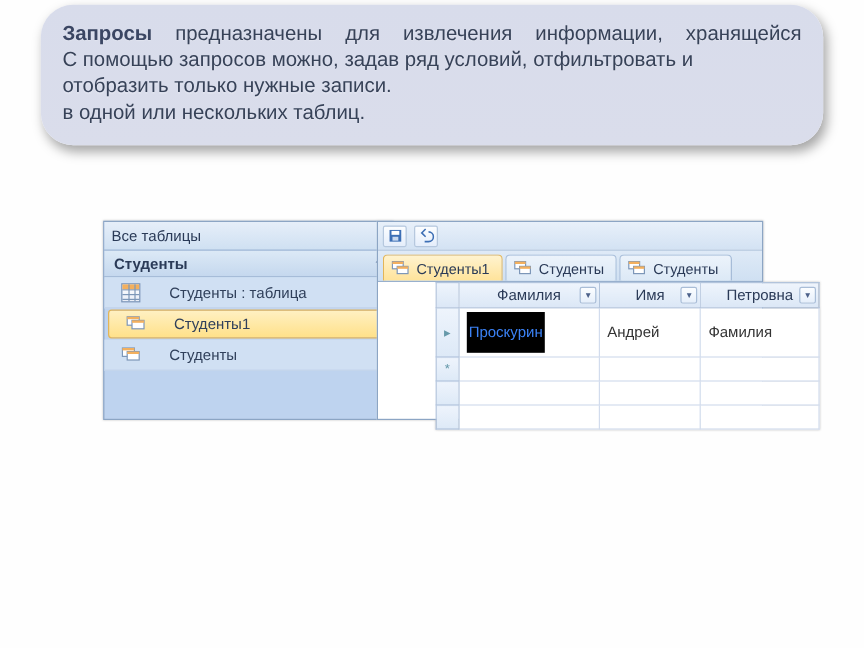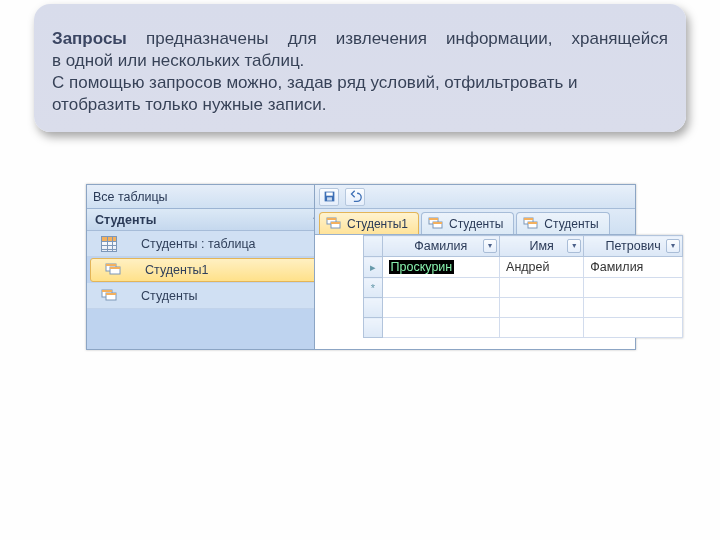--- a/index.html
+++ b/index.html
@@ -11,22 +11,22 @@
     font-family: "Segoe UI", Tahoma, sans-serif;
     overflow: hidden;
     position: relative;
   }
 
   .info-box {
     position: absolute;
     left: 34px;
     top: 4px;
     width: 652px;
-    border-radius: 16px;
-    padding: 24px 18px 16px 18px;
+    border-radius: 27px;
+    padding: 13px 18px 16px 18px;
     background: linear-gradient(#d8dceb, #daddeb);
     color: #374258;
     font-size: 17px;
     line-height: 1.3;
     box-shadow: 3px 5px 10px rgba(0,0,0,.35);
     text-shadow: 0 1px 1px rgba(255,255,255,.25);
   }
   .info-box .just { text-align: justify; text-align-last: justify; }
   .info-box b { color: #3b4663; font-weight: 700; }
 
@@ -168,34 +168,34 @@
     background:#fff;
   }
   .grid td.rowhdr {
     width:18px;
     background:linear-gradient(#eef4fc,#dde9f7);
     border:1px solid #b2c4dc;
     text-align:center; color:#69A; font-size:11px;
   }
   .cell-sel {
     display:inline-block;
-    background:#000; color:#86efac;
-    padding:0 2px;
+    background:#000; color:#3b82f6;
+    padding:10px 2px;
   }
 </style>
 </head>
 <body>
 
 <div class="info-box">
   <div class="just">
     <b>Запросы</b>
     <span>предназначены для извлечения информации, хранящейся</span>
   </div>
+  <div>С помощью запросов можно, задав ряд условий, отфильтровать и отобразить только нужные записи.</div>
   <div>в одной или нескольких таблиц.</div>
-  <div>С помощью запросов можно, задав ряд условий, отфильтровать и отобразить только нужные записи.</div>
 </div>
 
 <div class="shots">
 
   <div class="navpane">
     <div class="np-head">
       <span>Все таблицы</span>
       <span class="chev">▾</span>
     </div>
     <div class="np-group">
@@ -293,21 +293,21 @@
         <th style="width:18px"></th>
         <th>
           <span>Фамилия</span>
           <span class="dd">▾</span>
         </th>
         <th>
           <span>Имя</span>
           <span class="dd">▾</span>
         </th>
         <th>
-          <span>Петрович</span>
+          <span>Петровна</span>
           <span class="dd">▾</span>
         </th>
       </tr>
       <tr>
         <td class="rowhdr">▸</td>
         <td><span class="cell-sel">Проскурин</span></td>
         <td>Андрей</td>
         <td>Фамилия</td>
       </tr>
       <tr>

